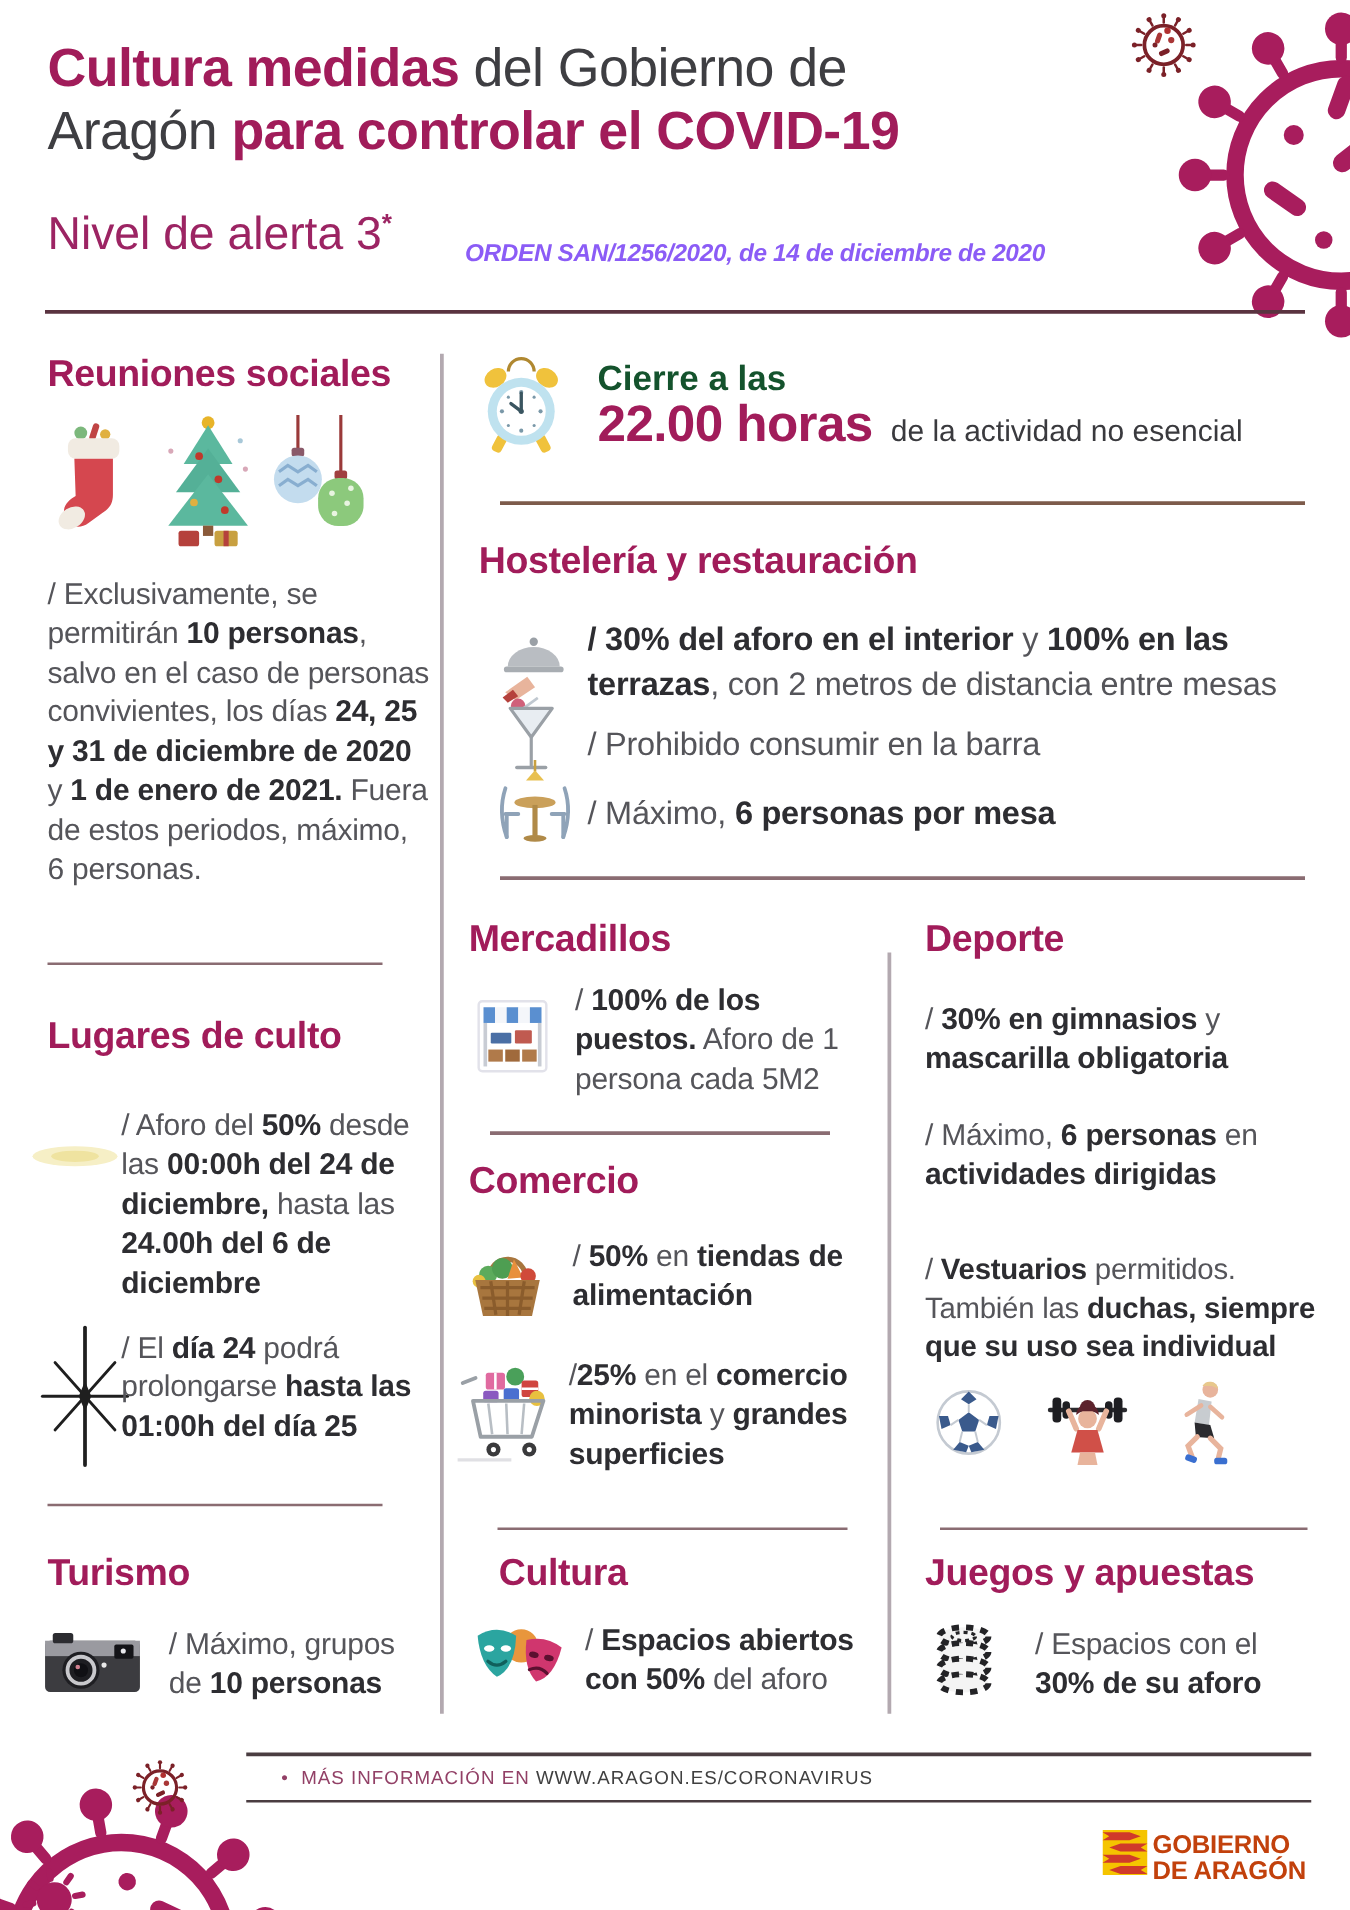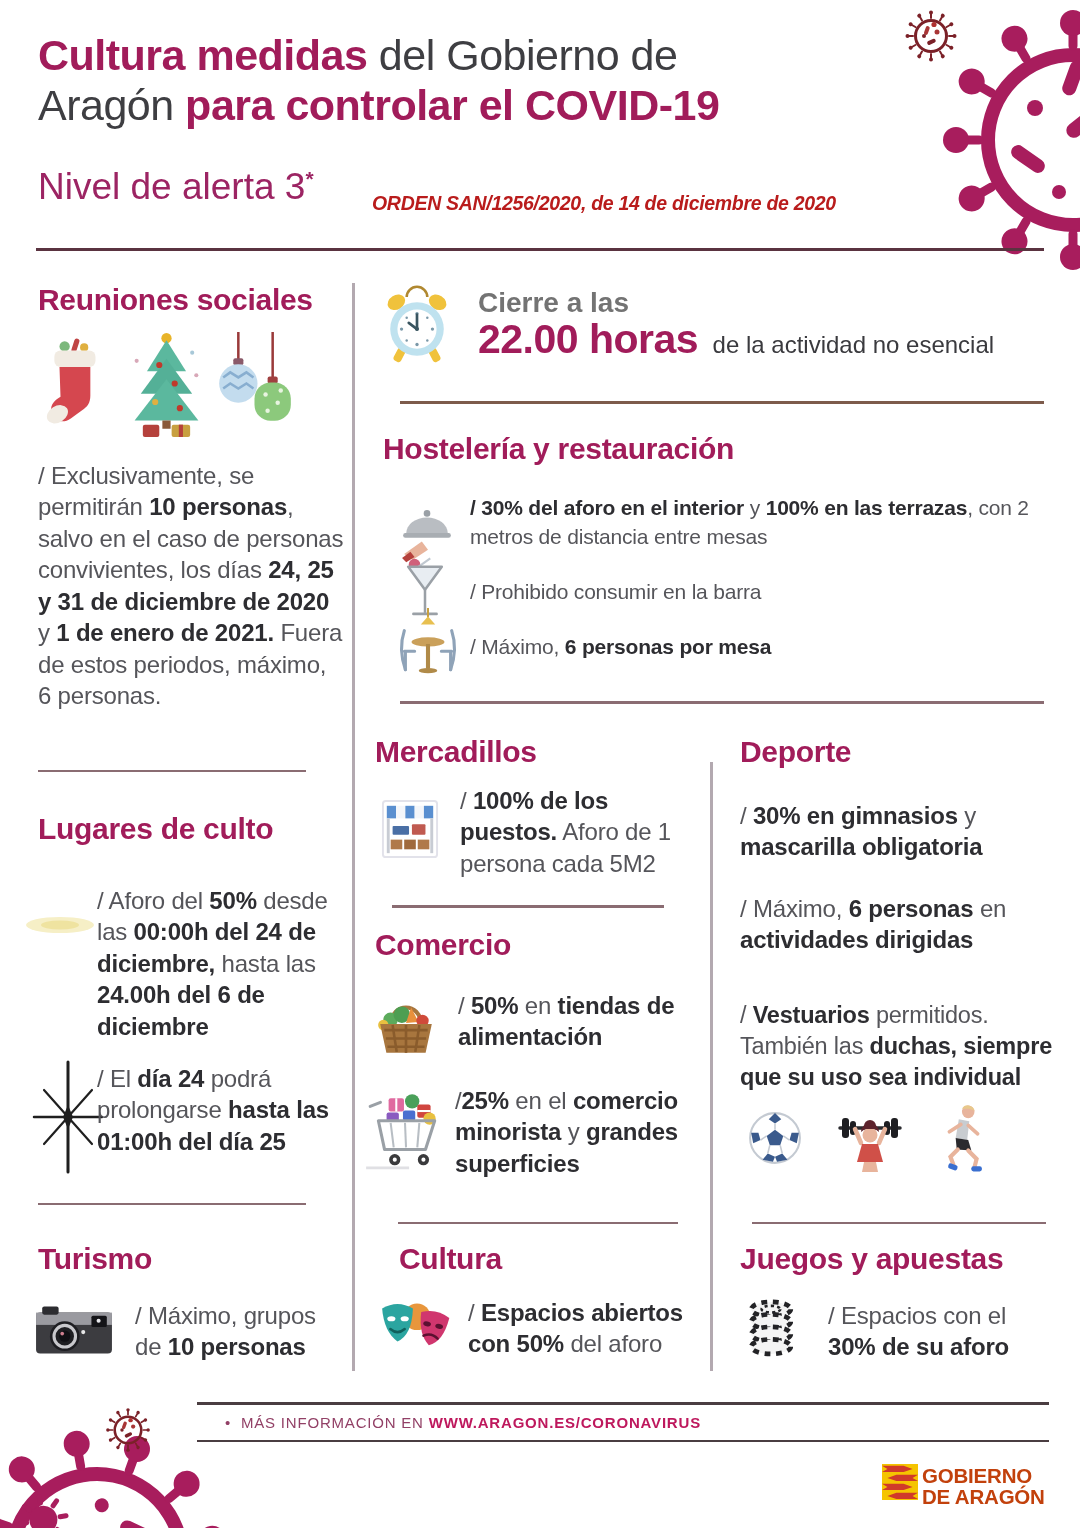--- a/index.html
+++ b/index.html
@@ -5,41 +5,41 @@
   *{margin:0;padding:0;box-sizing:border-box}
   html,body{background:#ffffff}
   .page{position:relative;width:1080px;height:1528px;background:#ffffff;overflow:hidden;
         font-family:"Liberation Sans",sans-serif}
   .abs{position:absolute}
   
   .h1{font-size:43px;line-height:1.17;font-weight:400;color:#3e3e42;letter-spacing:-0.5px}
   .h1 .acc{color:#a11c5a;font-weight:700}
   .alert{font-size:37px;font-weight:500;color:#9c2463}
   .alert sup{font-size:21px;font-weight:700}
-  .order{font-size:19.5px;font-style:italic;font-weight:700;color:#b91c1c;letter-spacing:-0.3px}
+  .order{font-size:19.5px;font-style:italic;font-weight:700;color:#8b5cf6;letter-spacing:-0.3px}
   
   .sec{font-weight:700;color:#a11c5a;font-size:30px;letter-spacing:-0.3px}
   
   .body{font-size:24px;line-height:1.31;color:#55555a;letter-spacing:-0.2px}
   .body .b{font-weight:700;color:#2d2d31}
-  .sm{font-size:21px;letter-spacing:-0.2px}
+  .sm{font-size:26px;letter-spacing:-0.2px}
   .md{font-size:23.5px}
   
-  .closure-intro{font-size:28px;font-weight:700;color:#737373}
+  .closure-intro{font-size:28px;font-weight:700;color:#14532d}
   .closure-time{font-size:41px;font-weight:700;color:#a11c5a;letter-spacing:-0.5px}
   .closure-rest{font-size:24px;font-weight:400;color:#3a3a3e}
   
   .rule{background:#8a6c72}
   .rule-dark{background:#5a3340}
   .rule-brown{background:#7d5b4b}
   .rule-foot{background:#4a3d41}
   .vline{background:#b3a9b0;width:3px}
   
   .foot{font-size:15px;letter-spacing:0.8px;color:#924066;font-weight:400}
-  .foot .b{font-weight:700;color:#be185d}
+  .foot .b{font-weight:400;color:#404040}
   .logo-text{font-size:20.5px;font-weight:700;color:#c2410c;line-height:1.04;letter-spacing:-0.2px}
   .nowrap{white-space:nowrap}
 </style>
 </head>
 <body>
 
 <div class="page">
 
   <svg width="0" height="0" style="position:absolute">
     <defs>

